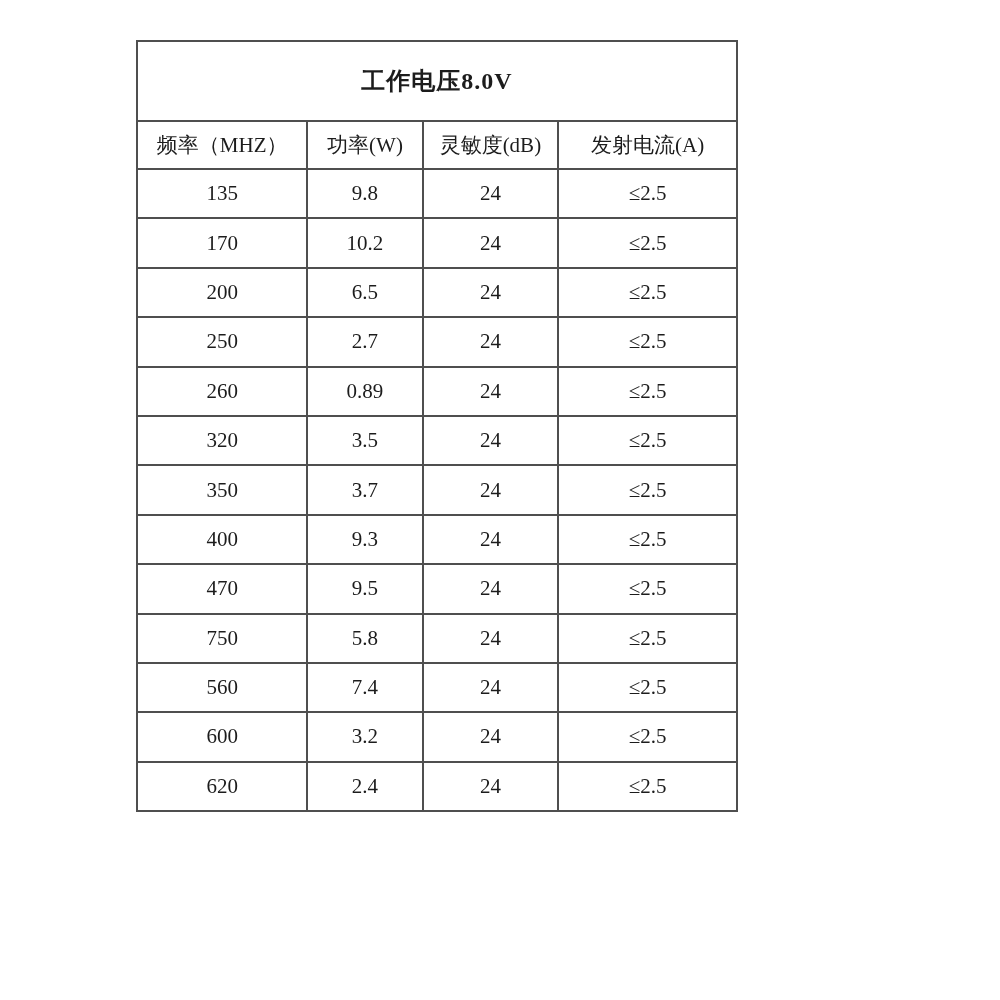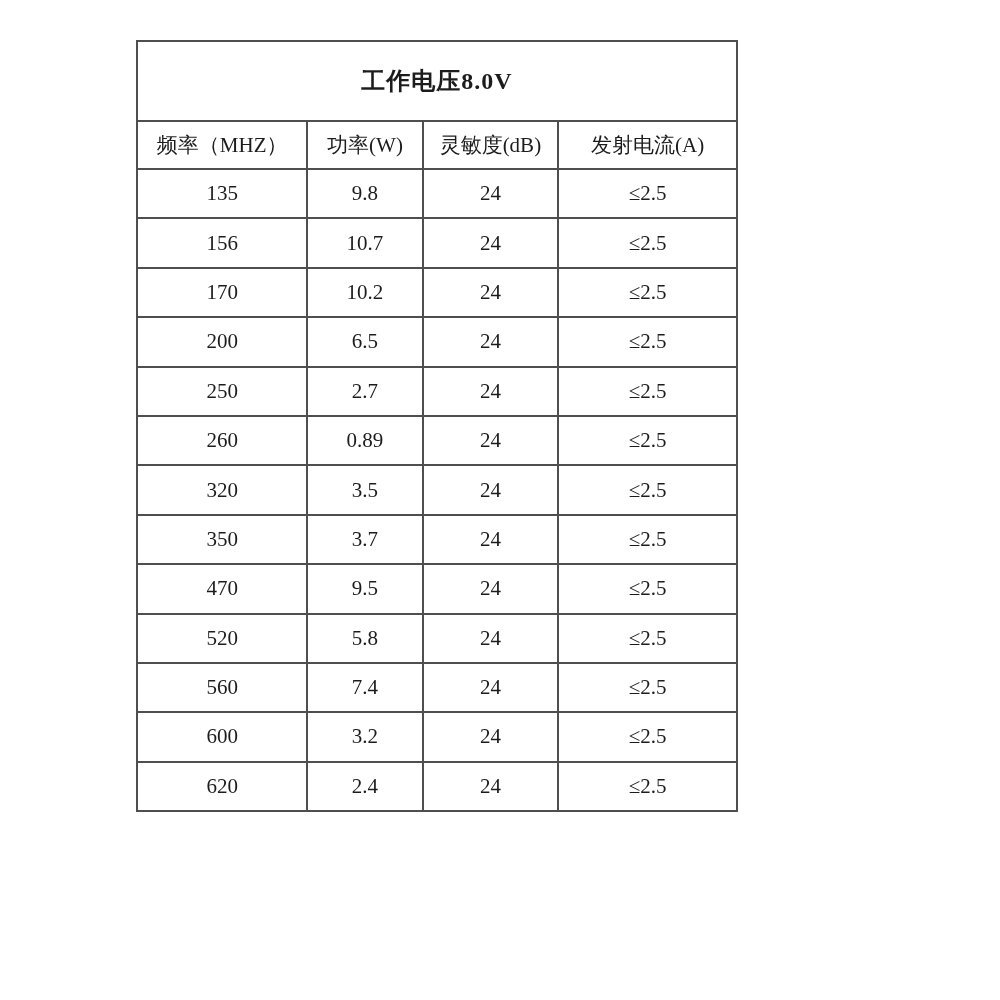--- a/index.html
+++ b/index.html
@@ -77,26 +77,20 @@
         </tr>
       </tbody>
       <tbody class="data-rows">
           <tr>
             <td>135</td>
             <td>9.8</td>
             <td>24</td>
             <td>≤2.5</td>
           </tr>
           <tr>
-            <td>156</td>
-            <td>10.7</td>
-            <td>24</td>
-            <td>≤2.5</td>
-          </tr>
-          <tr>
             <td>170</td>
             <td>10.2</td>
             <td>24</td>
             <td>≤2.5</td>
           </tr>
           <tr>
             <td>200</td>
             <td>6.5</td>
             <td>24</td>
             <td>≤2.5</td>
@@ -119,27 +113,33 @@
             <td>24</td>
             <td>≤2.5</td>
           </tr>
           <tr>
             <td>350</td>
             <td>3.7</td>
             <td>24</td>
             <td>≤2.5</td>
           </tr>
           <tr>
+            <td>400</td>
+            <td>9.3</td>
+            <td>24</td>
+            <td>≤2.5</td>
+          </tr>
+          <tr>
             <td>470</td>
             <td>9.5</td>
             <td>24</td>
             <td>≤2.5</td>
           </tr>
           <tr>
-            <td>520</td>
+            <td>750</td>
             <td>5.8</td>
             <td>24</td>
             <td>≤2.5</td>
           </tr>
           <tr>
             <td>560</td>
             <td>7.4</td>
             <td>24</td>
             <td>≤2.5</td>
           </tr>

